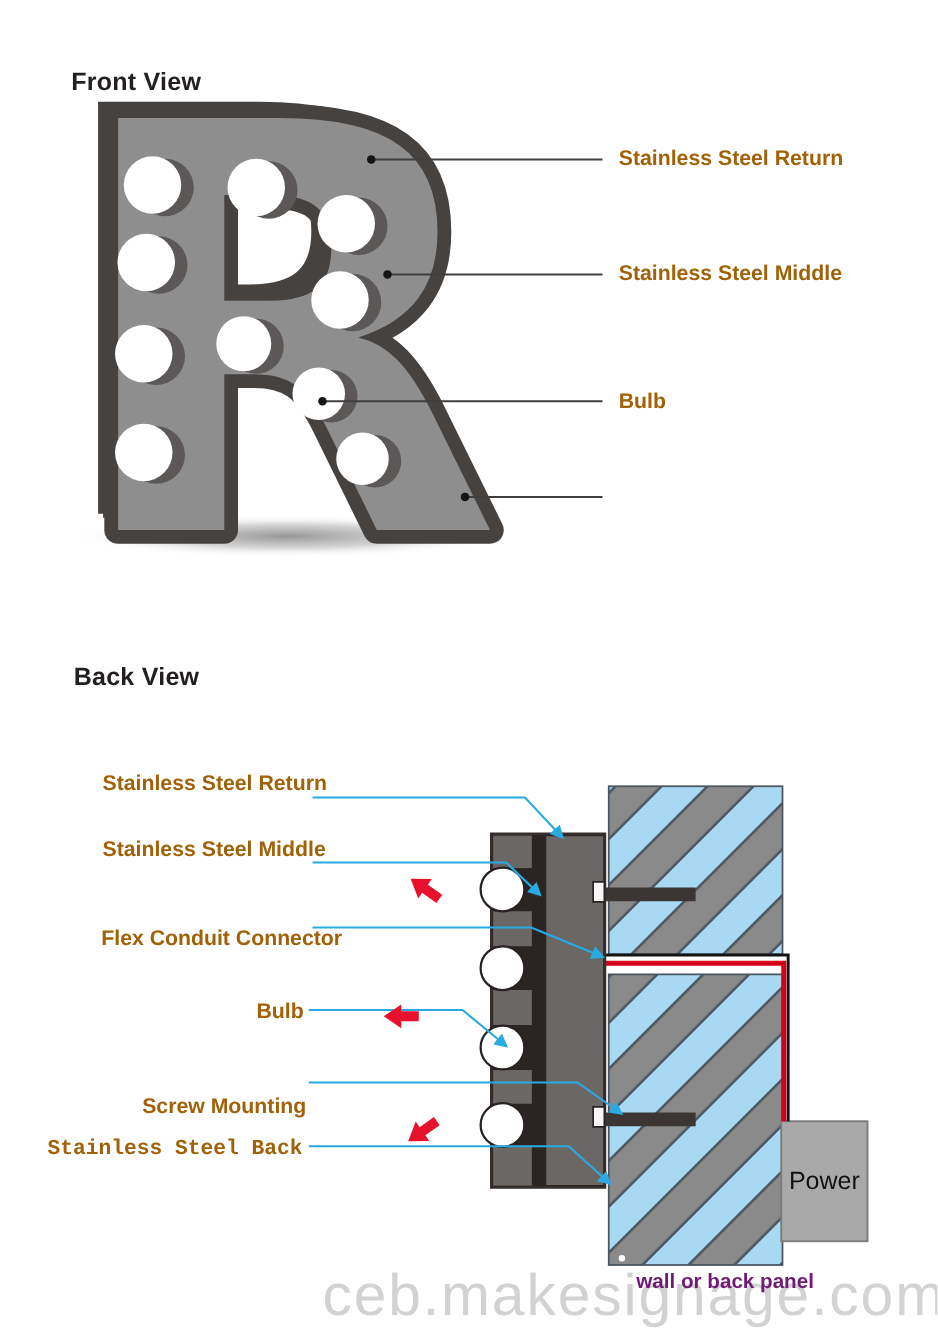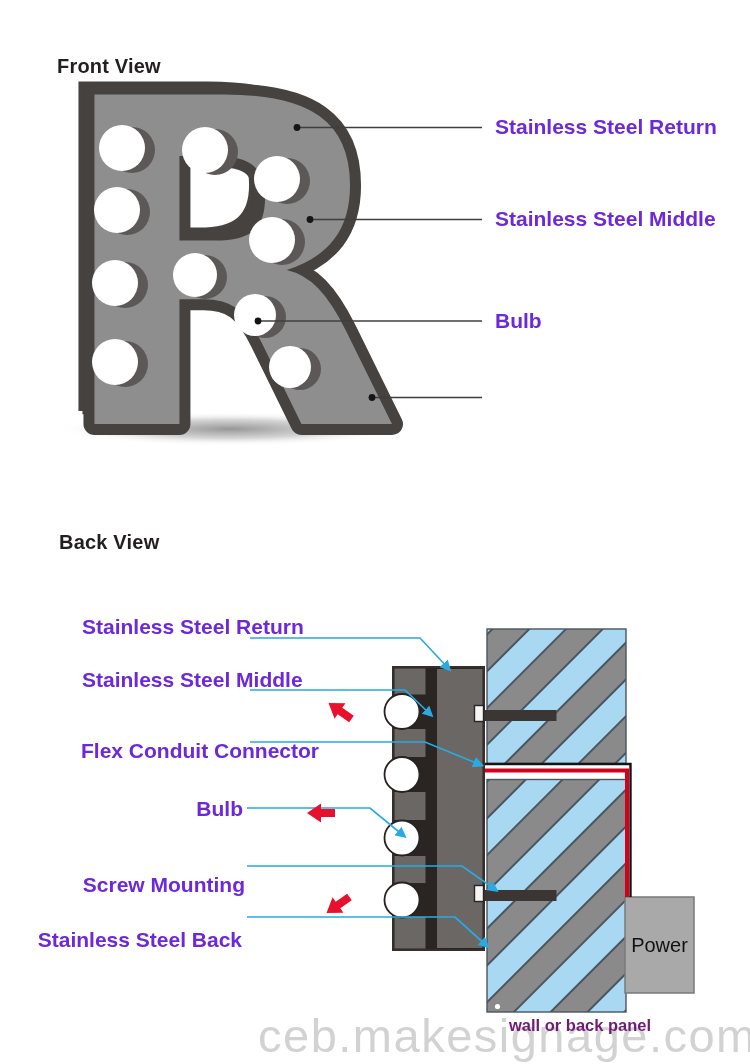--- a/index.html
+++ b/index.html
@@ -1,35 +1,35 @@
 <!DOCTYPE html>
 <html><head>
 <meta charset="utf-8">
 <style>
   html,body{margin:0;padding:0;background:#ffffff;}
   .page{position:relative;width:750px;height:1064px;background:#fff;overflow:hidden;
         font-family:"Liberation Sans",sans-serif;}
   #gfx{position:absolute;left:0;top:0;z-index:1;}
   .title{position:absolute;z-index:3;font-size:20px;font-weight:600;color:#231f20;
          letter-spacing:.2px;white-space:nowrap;}
-  .lbl{position:absolute;z-index:3;font-size:21px;font-weight:600;color:#6d28d9;
+  .lbl{position:absolute;z-index:3;font-size:17px;font-weight:600;color:#a16207;
        white-space:nowrap;transform:translateY(-50%);}
   .lbl.right{text-align:right;}
   .power-box-label{position:absolute;z-index:3;left:625px;top:897px;width:69px;height:96px;
        display:flex;align-items:center;justify-content:center;font-size:20px;color:#121212;}
   .wall-label{position:absolute;z-index:3;left:481px;top:1016px;font-size:16.5px;
        font-weight:600;color:#701a75;white-space:nowrap;margin-left:28px;}
   .watermark{position:absolute;z-index:2;left:258px;top:1008px;font-size:47px;font-weight:400;
        color:#bfbebe;opacity:.68;letter-spacing:1.5px;white-space:nowrap;}
   
   .fl-0{left:495px;top:127px;} .fl-1{left:495px;top:219px;}
   .fl-2{left:495px;top:321px;} .fl-3{left:495px;top:398px;}
   .sl-0{left:82px;top:627px;}  .sl-1{left:82px;top:680px;}
   .sl-2{left:81px;top:751px;}  .sl-3{right:507px;top:809px;}
-  .sl-4{right:505px;top:861px;margin-top:24px;}.sl-5{right:508px;top:940px;}
+  .sl-4{right:505px;top:861px;margin-top:24px;}.sl-5{right:508px;top:920px;font-family:Liberation Mono, monospace;}
   .ft{left:57px;top:55px;} .st{left:59px;top:531px;}
 </style>
 </head>
 <body>
 
 <div class="page">
 
   <svg id="gfx" width="750" height="1064" viewBox="0 0 750 1064">
     <defs>
       <radialGradient id="gShadow" cx="50%" cy="50%" r="50%">

